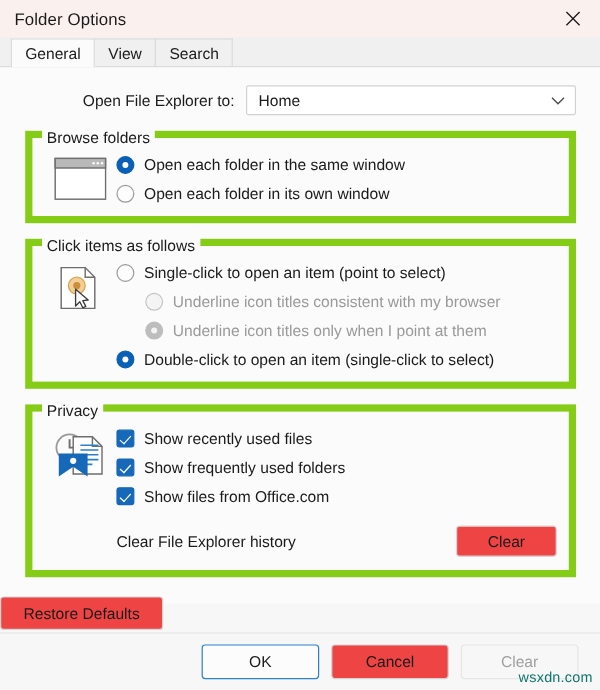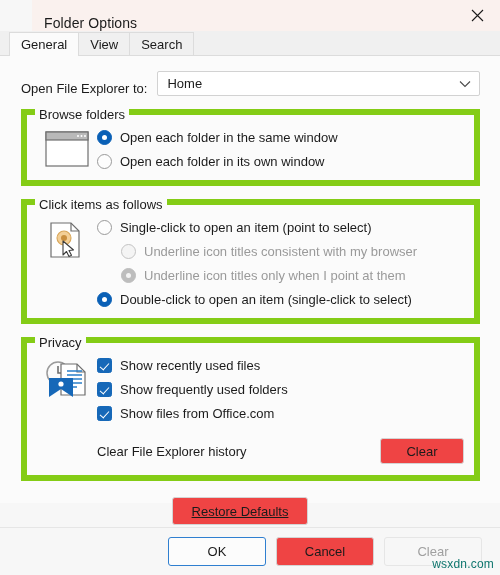--- a/index.html
+++ b/index.html
@@ -15,23 +15,22 @@
     color: #1b1b1b;
     overflow: hidden;
     position: relative;
   }
 
   
   .titlebar {
     height: 31px;
     background: #faf1ee;
     display: flex;
-    align-items: flex-end;
-    position: relative;
-    margin-left: 32px;
+    align-items: center;
+    position: relative;
   }
   .titlebar-title {
     font-size: 14px;
     color: #1b1b1b;
     padding-left: 12px;
     letter-spacing: .1px;
   }
   .close-btn {
     position: absolute;
     right: 0;
@@ -81,22 +80,23 @@
     border-top: 1px solid #dcdcdc;
     margin-top: -1px;
     padding: 0;
     height: 448px;
     box-sizing: border-box;
     position: relative;
   }
 
   .row-openexp {
     display: flex;
-    align-items: flex-end;
+    align-items: center;
     padding: 15px 20px 0 21px;
+    margin-left: 48px;
   }
   .row-openexp .lbl {
     font-size: 13px;
     white-space: nowrap;
   }
   .combo {
     margin-left: 10px;
     flex: 1;
     height: 25px;
     border: 1px solid #d2d2d2;
@@ -236,23 +236,22 @@
   }
   .btn.disabled {
     color: #a0a0a0;
     border-color: #e6e6e6;
     background: #f7f7f7;
     cursor: default;
   }
 
   .restore-wrap {
     display: flex;
-    justify-content: center;
+    justify-content: flex-start;
     padding: 16px 20px 0 0;
-    text-decoration: underline;
   }
   .restore-wrap .btn { height: 28px; min-width: 136px; }
 
   .footer {
     position: absolute;
     left: 0; right: 0; bottom: 0;
     height: 48px;
     background: #f7f7f7;
     border-top: 1px solid #e6e6e6;
     display: flex;

